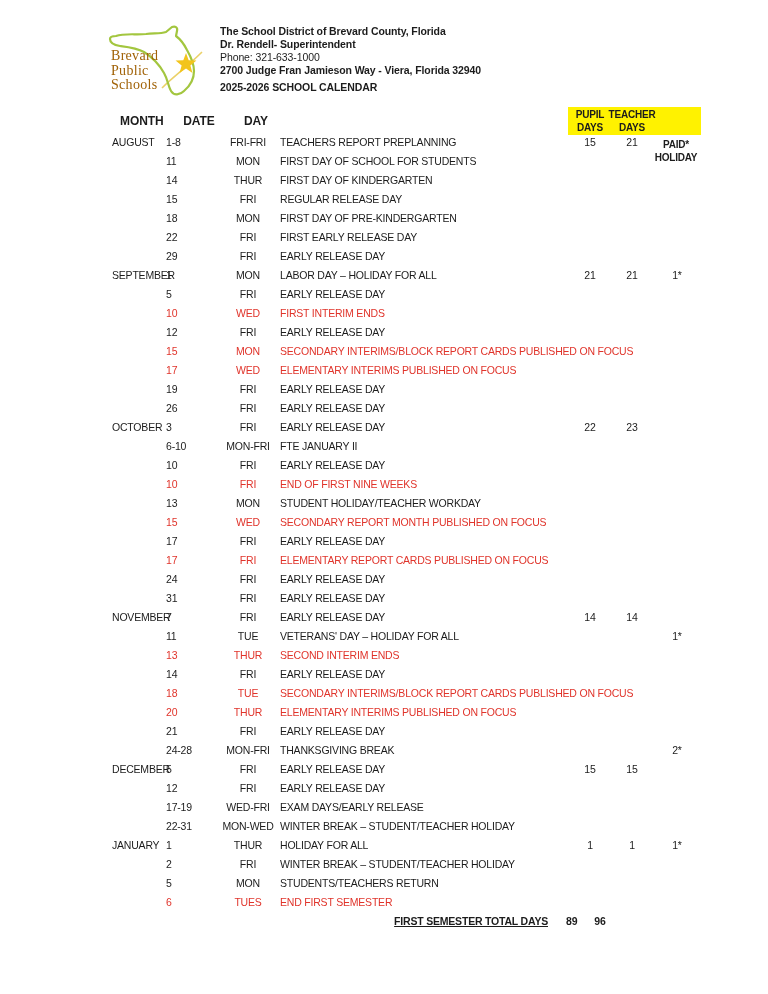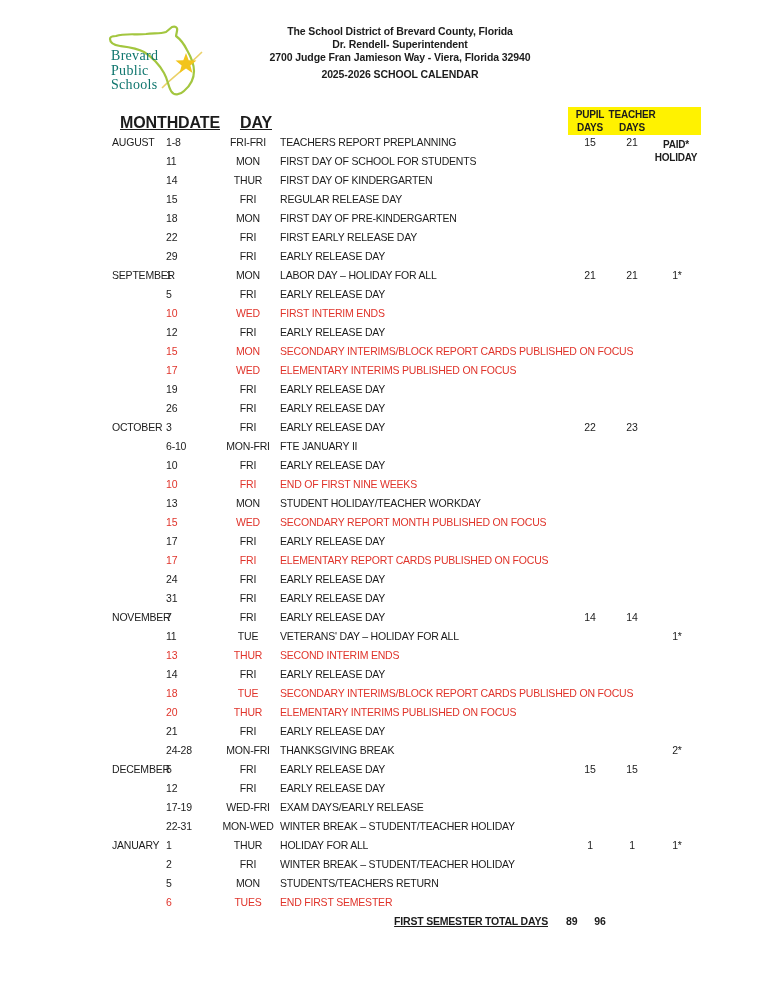--- a/index.html
+++ b/index.html
@@ -6,31 +6,31 @@
   .page{
     position:relative;width:768px;height:994px;background:#ffffff;overflow:hidden;
     font-family:"Liberation Sans",sans-serif;color:#1c1c1c;
   }
   
   .logo{position:absolute;left:106px;top:24px;width:128px;height:84px;}
   .logo svg{position:absolute;left:0;top:0;}
   .logo-text{
     position:absolute;left:5px;top:25px;
     font-family:"Liberation Serif",serif;font-size:14px;line-height:14.5px;
-    color:#0f766e;letter-spacing:.3px;
+    color:#a16207;letter-spacing:.3px;
   }
   
-  .header-block{position:absolute;left:220px;top:25px;width:360px;text-align:center;}
+  .header-block{position:absolute;left:220px;top:25px;width:360px;text-align:left;}
   .header-block div{font-size:10.5px;line-height:13px;letter-spacing:-0.1px;}
   .hb-bold{font-weight:bold;}
   .hb-title{font-weight:bold;margin-top:4px;letter-spacing:0.2px;}
   
   .col-head{
-    position:absolute;top:114px;font-size:16px;font-weight:bold;
-    text-decoration:underline;letter-spacing:-0.1px;padding-left:8px;
+    position:absolute;top:114px;font-size:12px;font-weight:bold;
+    letter-spacing:-0.1px;padding-left:8px;
   }
   .ch-month{left:112px;}
   .ch-date{left:166px;width:50px;text-align:center;}
   .ch-day{left:220px;width:56px;text-align:center;}
   .days-highlight{
     position:absolute;left:568px;top:107px;width:133px;height:28px;
     background:var(--hl,#fff200);
   }
   .num-head{
     position:absolute;top:108px;font-size:10px;font-weight:bold;line-height:13px;
@@ -73,20 +73,21 @@
     <div class="logo-text">
       <div>Brevard</div>
       <div>Public</div>
       <div>Schools</div>
     </div>
   </div>
 
   <div class="header-block">
     <div class="hb-bold">The School District of Brevard County, Florida</div>
     <div class="hb-bold">Dr. Rendell- Superintendent</div>
+    <div>Phone:  321-633-1000</div>
     <div class="hb-bold">2700 Judge Fran Jamieson Way - Viera, Florida 32940</div>
     <div class="hb-title">2025-2026  SCHOOL  CALENDAR</div>
   </div>
 
   <div class="col-head ch-month">MONTH</div>
   <div class="col-head ch-date">DATE</div>
   <div class="col-head ch-day">DAY</div>
 
   <div class="days-highlight"></div>
   <div class="num-head nh-pupil">PUPIL

